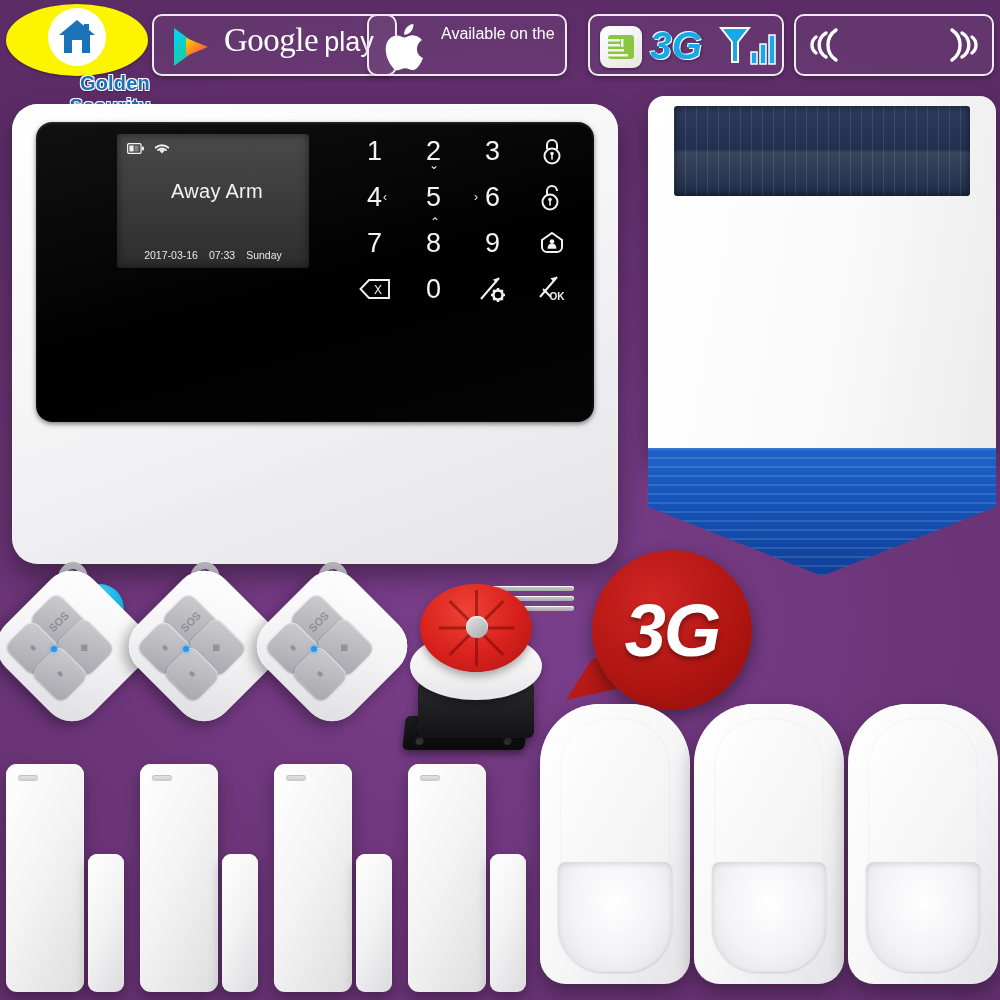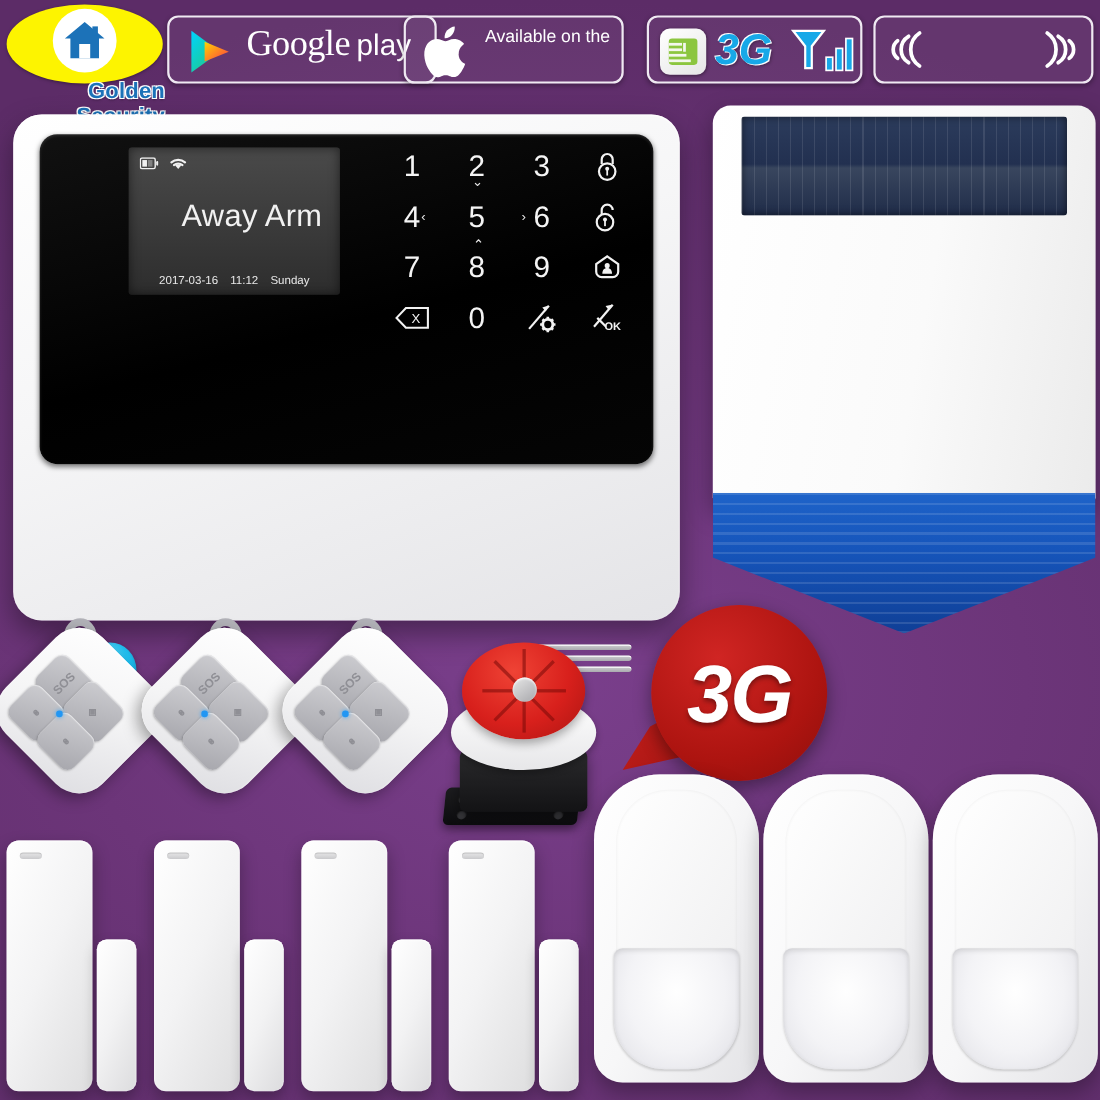--- a/index.html
+++ b/index.html
@@ -59,22 +59,22 @@
   #alarm-panel{left:12px;top:104px;width:606px;height:460px;border-radius:26px;
     background:linear-gradient(160deg,#ffffff 0%,#f6f6f7 42%,#e4e4e7 100%);
     box-shadow:0 12px 26px rgba(0,0,0,.38), inset 0 1px 2px #fff;}
   #panel-face{left:24px;top:18px;width:558px;height:300px;border-radius:16px;
     background:linear-gradient(165deg,#111 0%,#000 55%,#050505 100%);
     box-shadow:inset 0 1px 3px rgba(255,255,255,.16),0 2px 5px rgba(0,0,0,.5);}
   #lcd{left:105px;top:200px;width:192px;height:134px;border-radius:3px;
     background:linear-gradient(180deg,#4a4a4a 0%,#3d3d3d 45%,#2d2d2d 100%);
     box-shadow:inset 0 0 10px rgba(0,0,0,.55);}
   #lcd .status-row{position:absolute;left:10px;top:8px;display:flex;align-items:center;gap:9px;}
-  #lcd .lcd-main{position:absolute;left:16px;top:46px;width:192px;text-align:center;color:#f2f2f2;
-    font-size:28px;letter-spacing:.3px;}
+  #lcd .lcd-main{position:absolute;left:4px;top:46px;width:192px;text-align:center;color:#f2f2f2;
+    font-size:20px;letter-spacing:.3px;}
   #lcd .lcd-bottom{position:absolute;left:0;bottom:7px;width:192px;display:flex;justify-content:center;
     gap:11px;color:#e9e9e9;font-size:10.5px;}
 
   #keypad{left:333px;top:188px;width:236px;height:184px;}
   .kp-cell{position:absolute;width:59px;height:46px;display:flex;align-items:center;justify-content:center;
     color:#f4f4f4;font-size:27px;}
   .kp-cell.ico{font-size:18px;}
   .kp-num{position:relative;}
   .kp-hint{position:absolute;font-size:12px;color:#e9e9e9;}
 
@@ -275,21 +275,21 @@
           </svg>
           <svg width="18" height="13" viewBox="0 0 18 13">
             <path d="M9 11.6 L6.3 8.4 A4.4 4.4 0 0 1 11.7 8.4 Z" fill="#f0f0f0"></path>
             <path d="M2.8 5.6 A9.6 9.6 0 0 1 15.2 5.6" fill="none" stroke="#f0f0f0" stroke-width="2" stroke-linecap="round"></path>
             <path d="M5.1 8.1 A6.1 6.1 0 0 1 12.9 8.1" fill="none" stroke="#f0f0f0" stroke-width="1.9" stroke-linecap="round"></path>
           </svg>
         </div>
         <div class="lcd-main">Away Arm</div>
         <div class="lcd-bottom">
           <span>2017-03-16</span>
-          <span>11:12</span>
+          <span>07:33</span>
           <span>Sunday</span>
         </div>
       </div>
 
       <div class="abs" id="keypad" style="left:309px;top:0px;">
 
         <div class="kp-cell" style="left:0px;top:6px;">
           <span>1</span>
         </div>
         <div class="kp-cell" style="left:59px;top:6px;">

